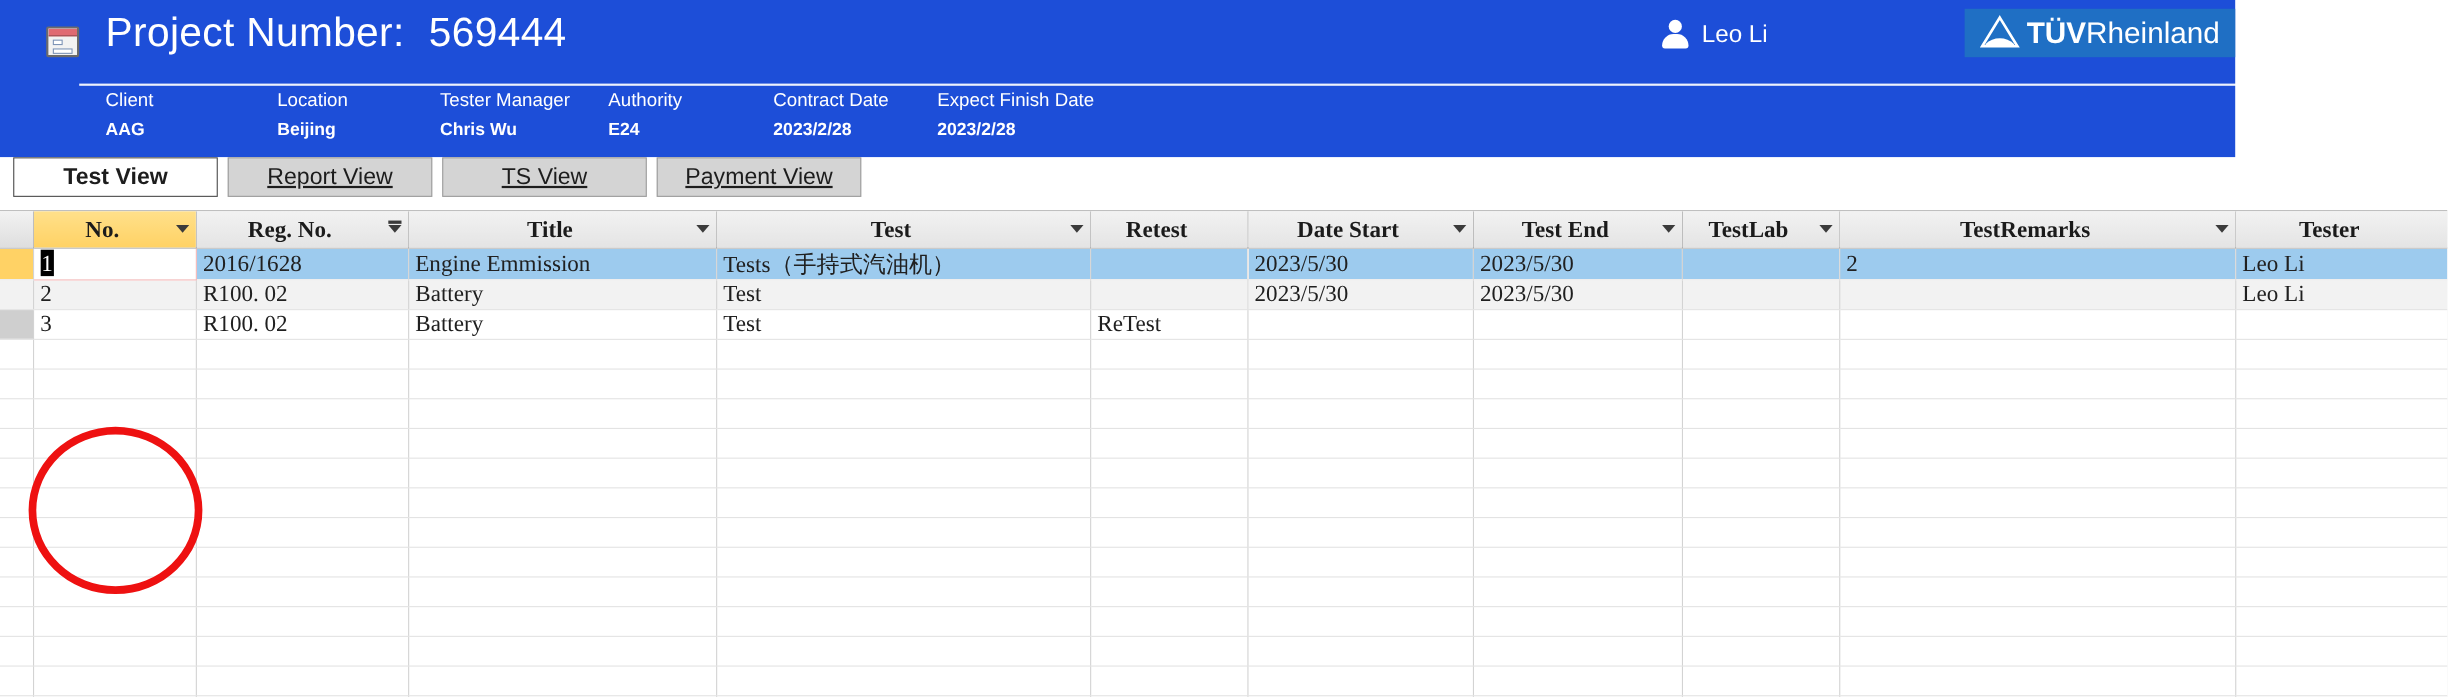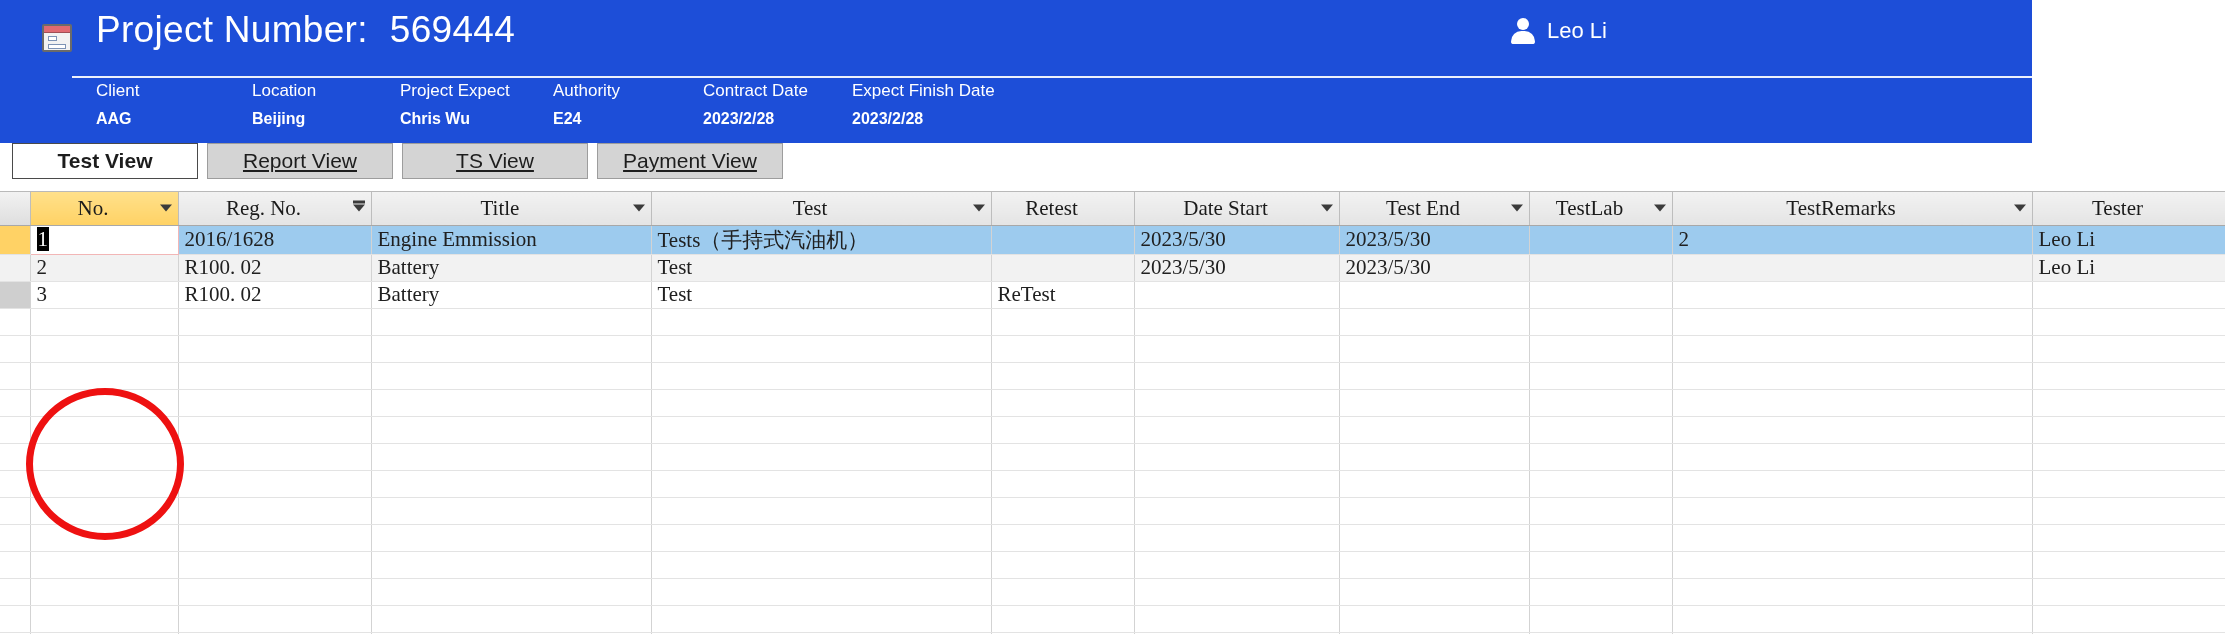--- a/index.html
+++ b/index.html
@@ -196,21 +196,21 @@
     text-align: left;
     white-space: nowrap;
     overflow: hidden;
   }
   table.grid thead th {
     height: 33px;
     background: linear-gradient(to bottom, #f2f2f2 0%, #e4e4e4 100%);
     border-bottom: 1px solid #a8a8a8;
     border-right: 1px solid #bdbdbd;
     text-align: center;
-    font-weight: 400;
+    font-weight: 700;
     color: #1b1b1b;
     position: relative;
     cursor: pointer;
   }
   table.grid thead th.sorted {
     background: linear-gradient(to bottom, #ffe08a 0%, #ffd265 100%);
   }
   .th-inner { display: block; padding-right: 22px; }
   .filter-arrow {
     position: absolute;
@@ -284,35 +284,42 @@
     </div>
 
     <div class="user-block">
       <span class="avatar-icon">
         <span class="head"></span>
           <span class="body"></span>
       </span>
       <span class="user-name">Leo Li</span>
     </div>
 
+    <div class="logo">
+      <svg class="logo-mark" viewBox="0 0 40 34">
+        <path d="M20 3 L36 29 L4 29 Z" fill="none" stroke="#ffffff" stroke-width="2.4"></path>
+        <path d="M7 27 C14 20, 26 20, 33 27 L33 29 L7 29 Z" fill="#ffffff"></path>
+      </svg>
+      <span class="logo-text"><b>TÜV</b><span>Rheinland</span></span>
+    </div>
 
     <div class="divider"></div>
   </div>
 
   <div class="meta" id="meta-fields">
       <div class="meta-field" style="left: 96px; top: 0px;">
         <div class="meta-label">Client</div>
         <div class="meta-value">AAG</div>
       </div>
       <div class="meta-field" style="left: 252px; top: 0px;">
         <div class="meta-label">Location</div>
         <div class="meta-value">Beijing</div>
       </div>
       <div class="meta-field" style="left: 400px; top: 0px;">
-        <div class="meta-label">Project Expect</div>
+        <div class="meta-label">Tester Manager</div>
         <div class="meta-value">Chris Wu</div>
       </div>
       <div class="meta-field" style="left: 553px; top: 0px;">
         <div class="meta-label">Authority</div>
         <div class="meta-value">E24</div>
       </div>
       <div class="meta-field" style="left: 703px; top: 0px;">
         <div class="meta-label">Contract Date</div>
         <div class="meta-value">2023/2/28</div>
       </div>

